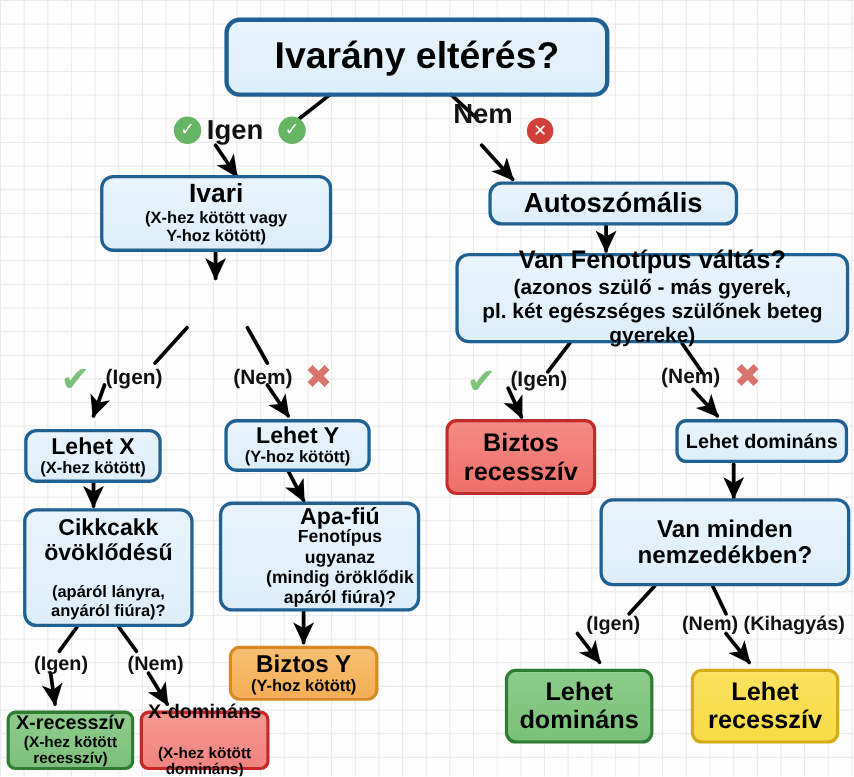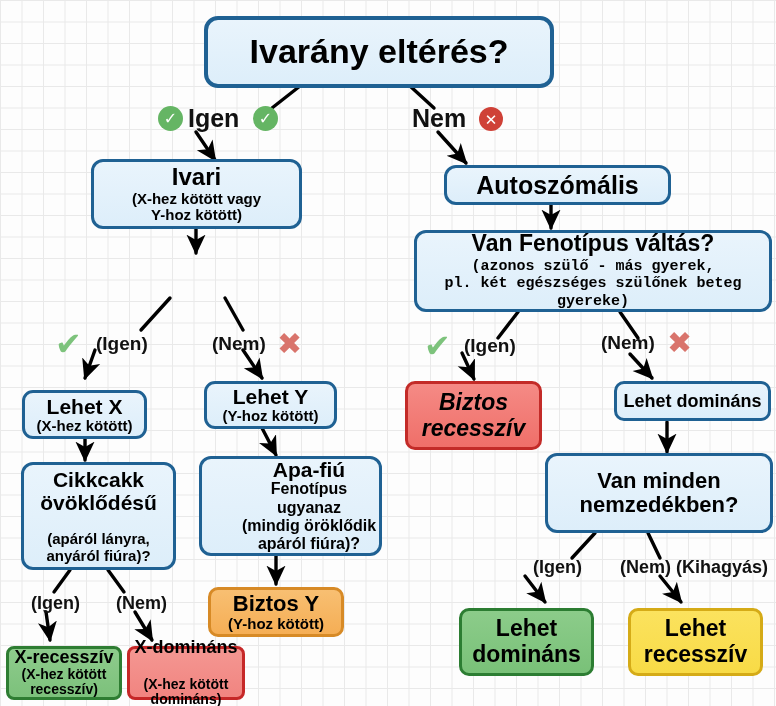--- a/index.html
+++ b/index.html
@@ -161,21 +161,21 @@
   </svg>
 
   <div class="node blue" style="left:204px; top:16px; width:350px; height:72px; border-width:4px; border-radius:14px;">
     <div class="ttl" style="font-size:34px;">Ivarány eltérés?</div>
   </div>
 
   <div class="mark circle-check" style="left:158px; top:106px; width:25px; height:25px; font-size:16px;">✓</div>
   <div class="edge-label" style="left:188px; top:106px; font-size:25px;">Igen</div>
   <div class="mark circle-check" style="left:253px; top:106px; width:25px; height:25px; font-size:16px;">✓</div>
 
-  <div class="edge-label" style="left:412px; top:106px; font-size:25px;">Nem</div>
+  <div class="edge-label" style="left:412px; top:92px; font-size:25px;">Nem</div>
   <div class="mark circle-x" style="left:479px; top:107px; width:24px; height:24px; font-size:15px;">✕</div>
 
   <div class="node blue" style="left:91px; top:159px; width:211px; height:70px; border-width:3.5px; border-radius:12px;">
     <div class="ttl" style="font-size:24px;">Ivari</div>
     <div class="sub" style="font-size:15px; margin-top:1px;">(X-hez kötött vagy
 Y-hoz kötött)</div>
   </div>
 
 
   <div class="mark plain-check" style="left:55px; top:328px; font-size:32px;">✔</div>
@@ -227,31 +227,31 @@
     <div class="ttl" style="font-size:22px;">Biztos Y</div>
     <div class="sub" style="font-size:15px;">(Y-hoz kötött)</div>
   </div>
 
   <div class="node blue" style="left:444px; top:165px; width:227px; height:40px; border-width:3.5px; border-radius:12px;">
     <div class="ttl" style="font-size:25px;">Autoszómális</div>
   </div>
 
   <div class="node blue" style="left:414px; top:230px; width:358px; height:82px; border-width:3.5px; border-radius:12px;">
     <div class="ttl" style="font-size:23px;">Van Fenotípus váltás?</div>
-    <div class="sub" style="font-size:15px; margin-top:2px; line-height:1.16;font-family:Liberation Mono, monospace;">(azonos szülő - más gyerek,
+    <div class="sub" style="font-size:19px; margin-top:2px; line-height:1.16;">(azonos szülő - más gyerek,
 pl. két egészséges szülőnek beteg gyereke)</div>
   </div>
 
   <div class="mark plain-check" style="left:424px; top:330px; font-size:32px;">✔</div>
   <div class="edge-label" style="left:464px; top:336px; font-size:19px;">(Igen)</div>
 
   <div class="edge-label" style="left:601px; top:333px; font-size:19px;">(Nem)</div>
   <div class="mark plain-x" style="left:667px; top:328px; font-size:30px;">✖</div>
 
-  <div class="node red" style="left:405px; top:381px; width:137px; height:69px; border-width:3.5px; border-radius:10px;font-style:italic;">
+  <div class="node red" style="left:405px; top:381px; width:137px; height:69px; border-width:3.5px; border-radius:10px;">
     <div class="ttl" style="font-size:23px; white-space:pre-line; line-height:1.12;">Biztos
 recesszív</div>
   </div>
 
   <div class="node blue" style="left:614px; top:381px; width:157px; height:40px; border-width:3.5px; border-radius:10px;">
     <div class="ttl" style="font-size:18px;">Lehet domináns</div>
   </div>
 
   <div class="node blue" style="left:545px; top:453px; width:228px; height:80px; border-width:3.5px; border-radius:12px;">
     <div class="ttl" style="font-size:22px; white-space:pre-line; line-height:1.1;">Van minden

